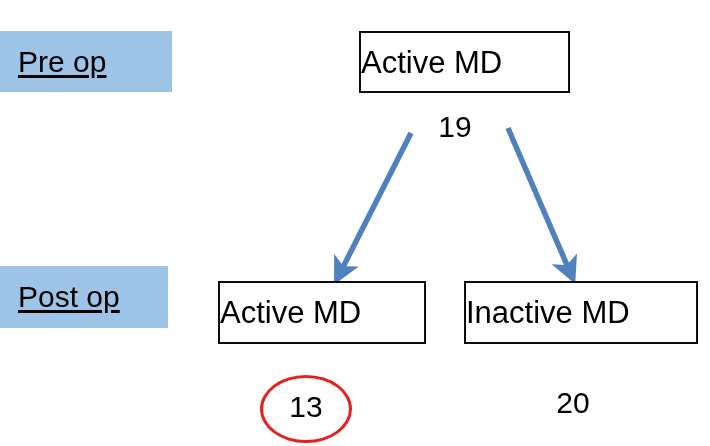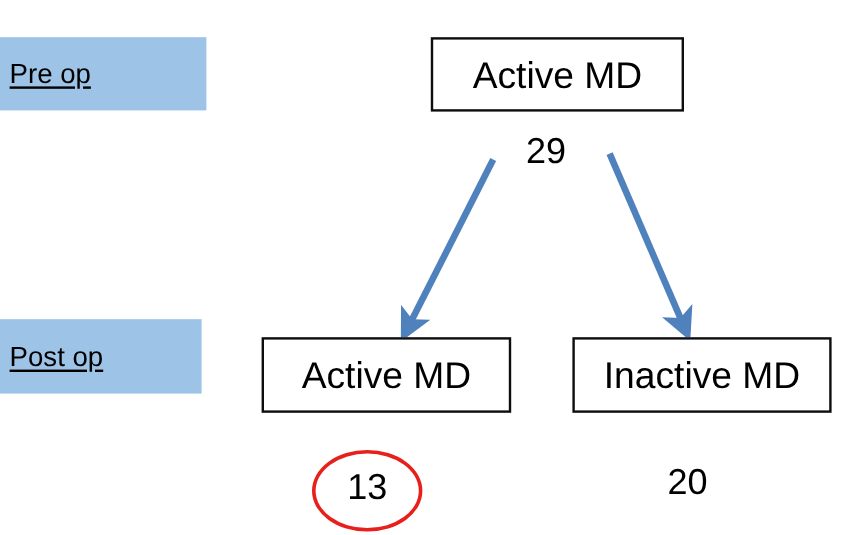--- a/index.html
+++ b/index.html
@@ -20,50 +20,50 @@
 
   
   .stage-label {
     position: absolute;
     background: #9DC3E6;
     display: flex;
     align-items: center;
     box-sizing: border-box;
   }
   .stage-label .stage-text {
-    font-size: 23px;
+    font-size: 30px;
     color: #000000;
     text-decoration: underline;
     text-underline-offset: 3px;
-    padding-left: 8px;
+    padding-left: 18px;
     line-height: 1;
     white-space: nowrap;
   }
   #stage-pre  { left: 0px; top: 31px;  width: 172px; height: 61px; }
   #stage-post { left: 0px; top: 266px; width: 168px; height: 62px; }
 
   
   .node-box {
     position: absolute;
     border: 2px solid #0d0d0d;
     background: #ffffff;
     box-sizing: border-box;
     display: flex;
     align-items: center;
-    justify-content: center;
+    justify-content: flex-start;
   }
   .node-box .node-text {
     font-size: 31px;
     color: #000000;
     line-height: 1;
     white-space: nowrap;
   }
   #node-pre-active   { left: 359px; top: 31px;  width: 211px; height: 62px; }
   #node-post-active  { left: 218px; top: 281px; width: 208px; height: 63px; }
-  #node-post-inactive{ left: 477px; top: 281px; width: 216px; height: 63px; }
+  #node-post-inactive{ left: 464px; top: 281px; width: 234px; height: 63px; }
 
   
   .value-label {
     position: absolute;
     font-size: 30px;
     color: #000000;
     line-height: 1;
     text-align: center;
     white-space: nowrap;
   }
@@ -125,21 +125,21 @@
   </div>
 
   <div id="stage-post" class="stage-label">
     <span class="stage-text">Post op</span>
   </div>
 
   <div id="node-pre-active" class="node-box">
     <span class="node-text">Active MD</span>
   </div>
 
-  <div id="value-total" class="value-label">29</div>
+  <div id="value-total" class="value-label">19</div>
 
   <div id="node-post-active" class="node-box">
     <span class="node-text">Active MD</span>
   </div>
 
   <div id="node-post-inactive" class="node-box">
     <span class="node-text">Inactive MD</span>
   </div>
 
   <div id="value-active-wrap">

